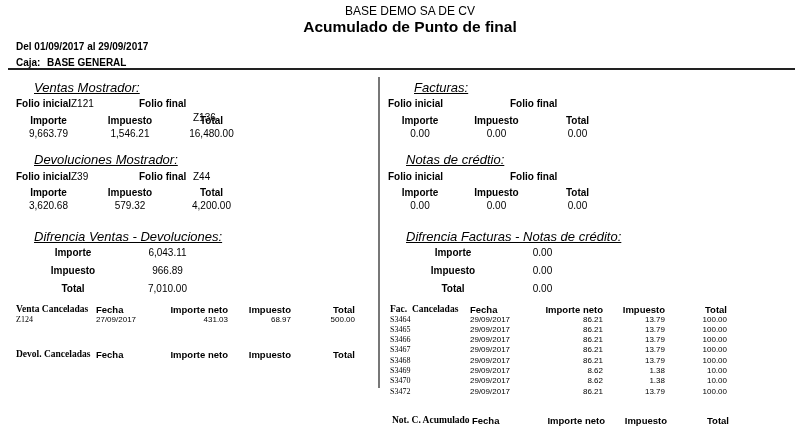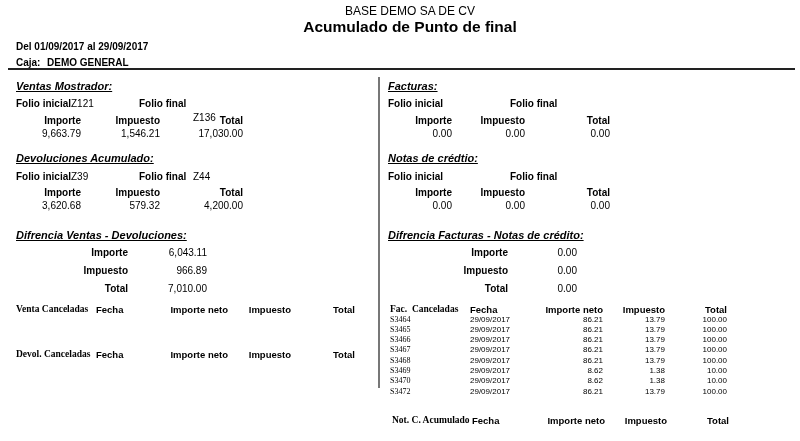--- a/index.html
+++ b/index.html
@@ -8,24 +8,24 @@
     width:800px; height:441px; position:relative; overflow:hidden;
     font-family:"Liberation Sans", sans-serif; color:#000;
   }
   .abs { position:absolute; white-space:nowrap; }
   .center { left:0; width:800px; text-align:center;padding-left:20px; }
   .company { top:4px; font-size:12px; }
   .rpt-title { top:18px; font-size:15.5px; font-weight:bold; }
   .meta { font-size:10px; font-weight:bold; }
   .hline { top:68px; left:8px; width:787px; height:2px; background:#222; }
   .vline { left:378px; top:77px; width:2px; height:311px; background:#777; }
-  .sec-title { font-size:11px; font-weight:bold; font-style:italic; text-decoration:underline; }
+  .sec-title { font-size:13px; font-weight:normal; font-style:italic; text-decoration:underline;margin-left:18px; }
   .lbl { font-size:10px; font-weight:bold; }
   .val { font-size:10px; }
-  .ra { text-align:right; }
+  .ra { text-align:center; }
   
   .tbl { position:absolute; }
   .trow { position:relative; }
   .thead { height:10.5px; }
   .thead span { font-size:9.5px; font-weight:bold; }
   .tdata { height:10.3px; }
   .tdata span { font-size:8px; }
   .trow span { position:absolute; top:0; white-space:pre; }
   .ltab .c1 { left:0;font-family:Liberation Serif, serif; }
   .ltab .c2 { left:80px; }
@@ -38,40 +38,40 @@
   .rtab .c4 { left:225px; width:50px; text-align:right; }
   .rtab .c5 { left:287px; width:50px; text-align:right; }
 </style>
 </head>
 <body>
 
 <div class="abs center company">BASE DEMO SA DE CV</div>
 <div class="abs center rpt-title">Acumulado de Punto de final</div>
 <div class="abs meta" style="left:16px;top:41px">Del 01/09/2017 al 29/09/2017</div>
 <div class="abs meta" style="left:16px;top:57px">Caja:</div>
-<div class="abs meta" style="left:47px;top:57px">DEMO GENERAL</div>
+<div class="abs meta" style="left:47px;top:57px">BASE GENERAL</div>
 <div class="abs hline"></div>
 <div class="abs vline"></div>
 
 <div>
   <div class="abs sec-title" style="left:16px;top:80px">Ventas Mostrador:</div>
   <div class="abs lbl" style="left:16px;top:98px">Folio inicial</div>
   <div class="abs val" style="left:71px;top:98px">Z121</div>
   <div class="abs lbl" style="left:139px;top:98px">Folio final</div>
   <div class="abs val" style="left:193px;top:112px">Z136</div>
   <div class="abs lbl ra" style="left:16px;top:115px;width:65px">Importe</div>
   <div class="abs lbl ra" style="left:100px;top:115px;width:60px">Impuesto</div>
   <div class="abs lbl ra" style="left:180px;top:115px;width:63px">Total</div>
   <div class="abs val ra" style="left:16px;top:128px;width:65px">9,663.79</div>
   <div class="abs val ra" style="left:100px;top:128px;width:60px">1,546.21</div>
-  <div class="abs val ra" style="left:180px;top:128px;width:63px">17,030.00</div>
-</div>
-
-<div>
-  <div class="abs sec-title" style="left:16px;top:152px">Devoluciones Acumulado:</div>
+  <div class="abs val ra" style="left:180px;top:128px;width:63px">16,480.00</div>
+</div>
+
+<div>
+  <div class="abs sec-title" style="left:16px;top:152px">Devoluciones Mostrador:</div>
   <div class="abs lbl" style="left:16px;top:171px">Folio inicial</div>
   <div class="abs val" style="left:71px;top:171px">Z39</div>
   <div class="abs lbl" style="left:139px;top:171px">Folio final</div>
   <div class="abs val" style="left:193px;top:171px">Z44</div>
   <div class="abs lbl ra" style="left:16px;top:187px;width:65px">Importe</div>
   <div class="abs lbl ra" style="left:100px;top:187px;width:60px">Impuesto</div>
   <div class="abs lbl ra" style="left:180px;top:187px;width:63px">Total</div>
   <div class="abs val ra" style="left:16px;top:200px;width:65px">3,620.68</div>
   <div class="abs val ra" style="left:100px;top:200px;width:60px">579.32</div>
   <div class="abs val ra" style="left:180px;top:200px;width:63px">4,200.00</div>
@@ -81,21 +81,21 @@
   <div class="abs sec-title" style="left:16px;top:229px">Difrencia Ventas - Devoluciones:</div>
   <div class="abs lbl ra" style="left:18px;top:247px;width:110px">Importe</div>
   <div class="abs val ra" style="left:128px;top:247px;width:79px">6,043.11</div>
   <div class="abs lbl ra" style="left:18px;top:265px;width:110px">Impuesto</div>
   <div class="abs val ra" style="left:128px;top:265px;width:79px">966.89</div>
   <div class="abs lbl ra" style="left:18px;top:283px;width:110px">Total</div>
   <div class="abs val ra" style="left:128px;top:283px;width:79px">7,010.00</div>
 </div>
 
 <div>
-  <div class="abs sec-title" style="left:388px;top:80px">Facturas:</div>
+  <div class="abs sec-title" style="left:396px;top:80px">Facturas:</div>
   <div class="abs lbl" style="left:388px;top:98px">Folio inicial</div>
   <div class="abs val" style="left:443px;top:98px"></div>
   <div class="abs lbl" style="left:510px;top:98px">Folio final</div>
   <div class="abs val" style="left:564px;top:98px"></div>
   <div class="abs lbl ra" style="left:388px;top:115px;width:64px">Importe</div>
   <div class="abs lbl ra" style="left:468px;top:115px;width:57px">Impuesto</div>
   <div class="abs lbl ra" style="left:545px;top:115px;width:65px">Total</div>
   <div class="abs val ra" style="left:388px;top:128px;width:64px">0.00</div>
   <div class="abs val ra" style="left:468px;top:128px;width:57px">0.00</div>
   <div class="abs val ra" style="left:545px;top:128px;width:65px">0.00</div>
@@ -126,20 +126,29 @@
 </div>
 
 <div class="tbl ltab" style="left:16px;top:304px;width:340px">
   <div class="trow thead">
     <span class="c1">Venta Canceladas</span>
     <span class="c2">Fecha</span>
     <span class="c3">Importe neto</span>
     <span class="c4">Impuesto</span>
     <span class="c5">Total</span>
   </div>
+  <div>
+      <div class="trow tdata">
+        <span class="c1">Z124</span>
+        <span class="c2">27/09/2017</span>
+        <span class="c3">431.03</span>
+        <span class="c4">68.97</span>
+        <span class="c5">500.00</span>
+      </div>
+    </div>
 </div>
 
 <div class="tbl ltab" style="left:16px;top:349px;width:340px">
   <div class="trow thead">
     <span class="c1">Devol. Canceladas</span>
     <span class="c2">Fecha</span>
     <span class="c3">Importe neto</span>
     <span class="c4">Impuesto</span>
     <span class="c5">Total</span>
   </div>

